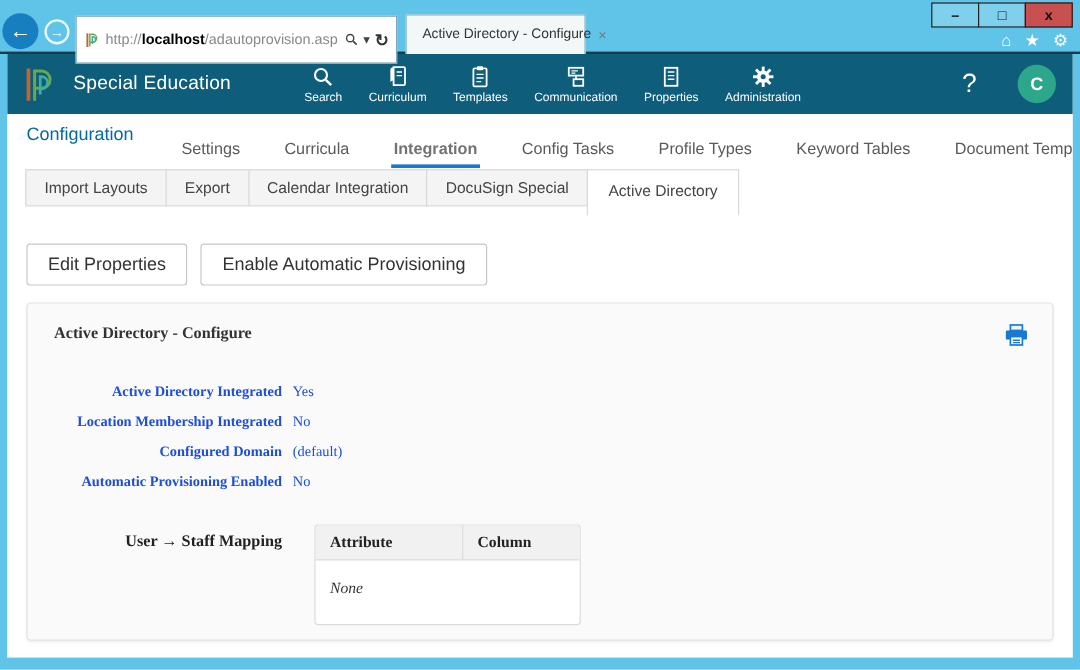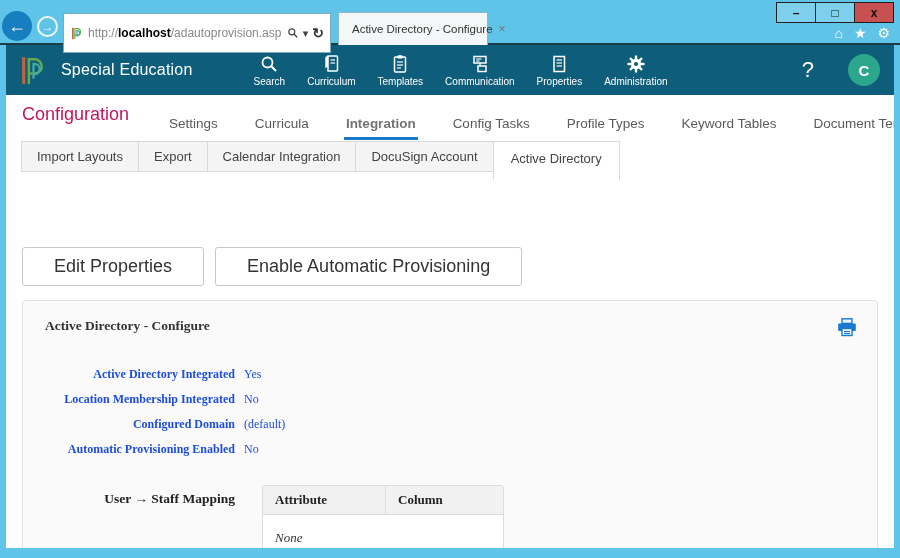--- a/index.html
+++ b/index.html
@@ -40,49 +40,49 @@
               padding:0 11px; color:#fff; cursor:pointer; }
   .nav-item svg { height:20px; }
   .nav-label { font-size:10px; margin-top:2px; white-space:nowrap; }
   .spacer { flex:1; }
   .help { color:#fff; font-size:22px; font-weight:300; margin-right:34px; }
   .avatar { width:32px; height:32px; border-radius:50%; background:#2ca78c; color:#fff; font-size:15px;
             font-weight:bold; display:flex; align-items:center; justify-content:center; margin-right:14px; }
 
   
   .config-bar { display:flex; align-items:flex-end; padding:0 0 0 16px; height:45px; }
-  .config-title { font-size:18px; color:#be185d; align-self:flex-start; margin-top:9px; }
+  .config-title { font-size:15px; color:#0369a1; align-self:flex-start; margin-top:9px; }
   .main-tabs { display:flex; gap:33px; margin-left:38px; }
   .main-tab { font-size:13.5px; color:#5a5a5a; padding:0 2px 9px; cursor:pointer; white-space:nowrap; }
   .main-tab.active { color:#737373; font-weight:bold; border-bottom:3px solid #1879cd; padding-bottom:4px; }
 
   
   .subtabs { display:flex; align-items:flex-start; margin:1px 0 0 16px; }
   .subtab { background:#f4f4f4; border:1px solid #d9d9d9; padding:7px 15px; font-size:13px; color:#444;
             margin-left:-1px; cursor:pointer; white-space:nowrap; }
   .subtab.active { background:#fff; padding:9px 17px 13px; margin-top:0; position:relative; z-index:2;
                    border-bottom-color:#fff; }
 
   
   .actions { display:flex; gap:11px; margin:23px 0 0 16px; }
-  .btn { background:#fff; border:1px solid #c8c8c8; border-radius:3px; padding:8px 31px; font-size:18px;
-         color:#333; cursor:pointer; font-family:"Liberation Sans",sans-serif;margin-top:44px; }
+  .btn { background:#fff; border:1px solid #c8c8c8; border-radius:3px; padding:8px 17px; font-size:15px;
+         color:#333; cursor:pointer; font-family:"Liberation Sans",sans-serif; }
 
   
   .panel { margin:14px 16px 0; background:#fafafa; border:1px solid #e2e2e2; border-radius:4px;
            height:282px; box-shadow:0 1px 2px rgba(0,0,0,.05); font-family:"Liberation Serif", serif; }
   .panel-header { display:flex; justify-content:space-between; align-items:flex-start; padding:17px 20px 0 22px; }
   .panel-title { font-size:13.5px; font-weight:bold; color:#333; }
   .panel-body { padding:29px 22px 0; }
   .field { display:flex; margin-bottom:8px; font-size:12px; color:#1d4ed8; line-height:17px; }
   .field-label { width:190px; text-align:right; font-weight:bold; }
   .field-value { margin-left:9px; }
   .mapping { display:flex; margin-top:27px; }
   .mapping-label { width:190px; text-align:right; font-weight:bold; font-size:13.5px; color:#222; padding-top:6px; }
-  .map-table { margin-left:27px; width:242px; background:#fff; border:1px solid #dcdcdc; border-radius:3px; overflow:hidden; }
+  .map-table { margin-left:27px; width:222px; background:#fff; border:1px solid #dcdcdc; border-radius:3px; overflow:hidden; }
   .map-head { display:flex; background:#f1f1f1; border-bottom:1px solid #dcdcdc; }
   .map-th { font-size:13px; font-weight:bold; color:#222; padding:6px 12px; }
   .map-th:first-child { width:122px; }
   .map-th + .map-th { border-left:1px solid #dcdcdc; flex:1; }
   .map-empty { font-size:13px; font-style:italic; color:#333; padding:15px 12px 22px; }
 </style>
 </head>
 <body>
 
 <div class="chrome">
@@ -222,21 +222,21 @@
       <div class="main-tab">Profile Types</div>
       <div class="main-tab">Keyword Tables</div>
       <div class="main-tab">Document Templates</div>
     </div>
   </div>
 
   <div class="subtabs">
     <div class="subtab">Import Layouts</div>
     <div class="subtab">Export</div>
     <div class="subtab">Calendar Integration</div>
-    <div class="subtab">DocuSign Account</div>
+    <div class="subtab">DocuSign Special</div>
     <div class="subtab active">Active Directory</div>
   </div>
 
   <div class="actions">
     <button class="btn">Edit Properties</button>
     <button class="btn">Enable Automatic Provisioning</button>
   </div>
 
   <div class="panel">
     <div class="panel-header">

